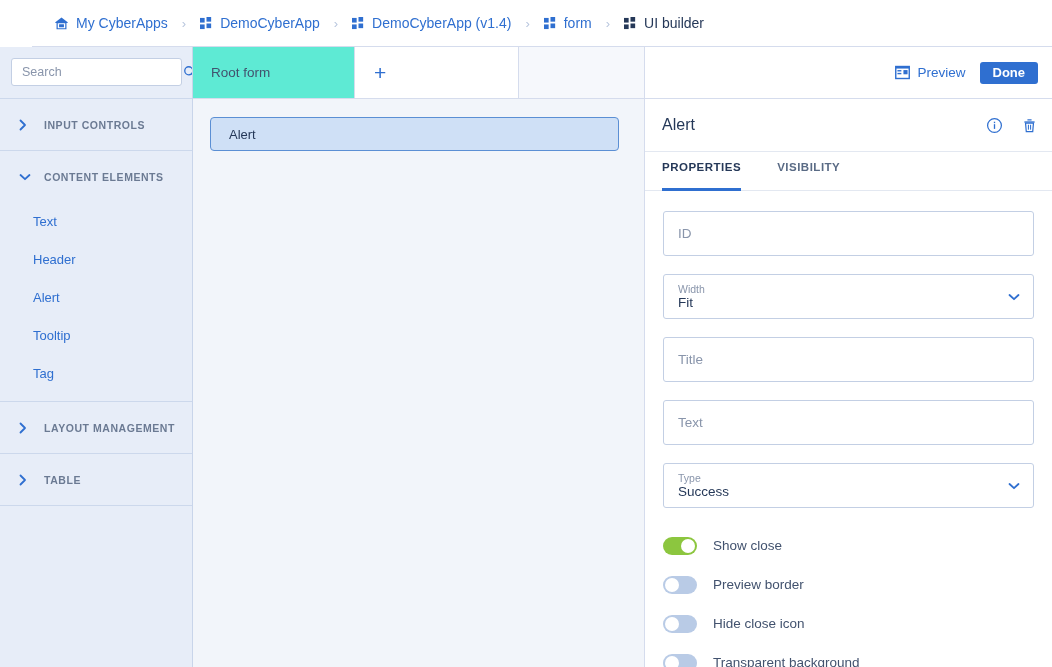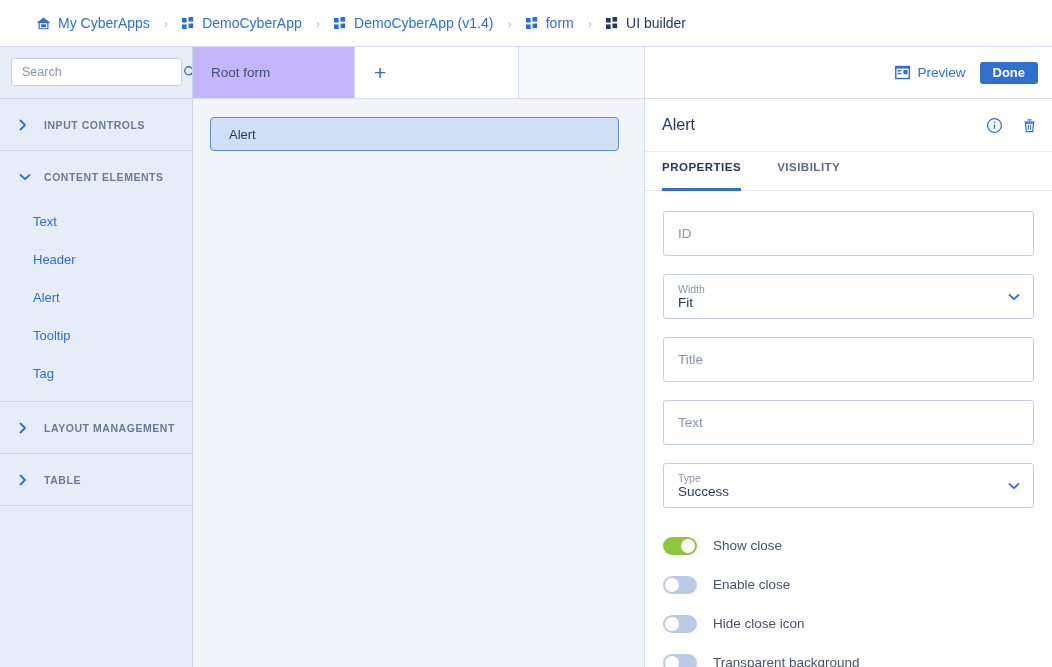--- a/index.html
+++ b/index.html
@@ -10,21 +10,22 @@
     overflow: hidden;
   }
   .app { width: 1052px; height: 667px; display: flex; flex-direction: column; }
 
   
   .breadcrumb-bar {
     height: 47px; min-height: 47px;
     background: #ffffff;
     border-bottom: 1px solid #d5dced;
     display: flex; align-items: center;
-    padding-left: 36px;
+    padding-left: 22px;
+    margin-left: 32px;
   }
   .crumb { display: flex; align-items: center; gap: 7px; color: #2f6fd0; font-size: 14px; white-space: nowrap; cursor: pointer; }
   .crumb.current { color: #253858; cursor: default; }
   .crumb-sep { color: #b8c6de; font-size: 13px; margin: 0 14px; user-select: none; }
   .ico { display: inline-flex; align-items: center; justify-content: center; }
 
   
   .body { flex: 1; display: flex; min-height: 0; }
 
   
@@ -59,21 +60,21 @@
     font-weight: 600; margin-left: 9px; text-transform: uppercase;
   }
   .sb-item {
     height: 38px; display: flex; align-items: center;
     padding-left: 33px; font-size: 13px; color: #2f6fd0; cursor: pointer;
   }
   .items-wrap { padding-bottom: 9px; }
 
   
   .center { flex: 1; display: flex; flex-direction: column; min-width: 0; background: #f2f5fa; }
-  .tabbar { height: 52px; min-height: 52px; display: flex; border-bottom: 1px solid #d5dced; background: #c4b5fd; text-align: center; }
+  .tabbar { height: 52px; min-height: 52px; display: flex; border-bottom: 1px solid #d5dced; background: #5eead4; text-align: center; }
   .tab {
     width: 162px; display: flex; align-items: center; padding-left: 18px;
     font-size: 13.5px; color: #42526e; cursor: pointer;
     border-right: 1px solid #d5dced;
   }
   .tab.add {
     width: 164px; background: #ffffff; color: #2f6fd0;
     font-size: 21px; font-weight: 300; justify-content: flex-start; padding-left: 19px;
   }
   .tab-rest { flex: 1; background: #f6f8fc; }
@@ -384,21 +385,21 @@
           <div class="toggle on">
               <span class="knob"></span>
             </div>
           <span class="toggle-label">Show close</span>
         </div>
 
         <div class="toggle-row">
           <div class="toggle">
               <span class="knob"></span>
             </div>
-          <span class="toggle-label">Enable close</span>
+          <span class="toggle-label">Preview border</span>
         </div>
 
         <div class="toggle-row">
           <div class="toggle">
               <span class="knob"></span>
             </div>
           <span class="toggle-label">Hide close icon</span>
         </div>
 
         <div class="toggle-row">

